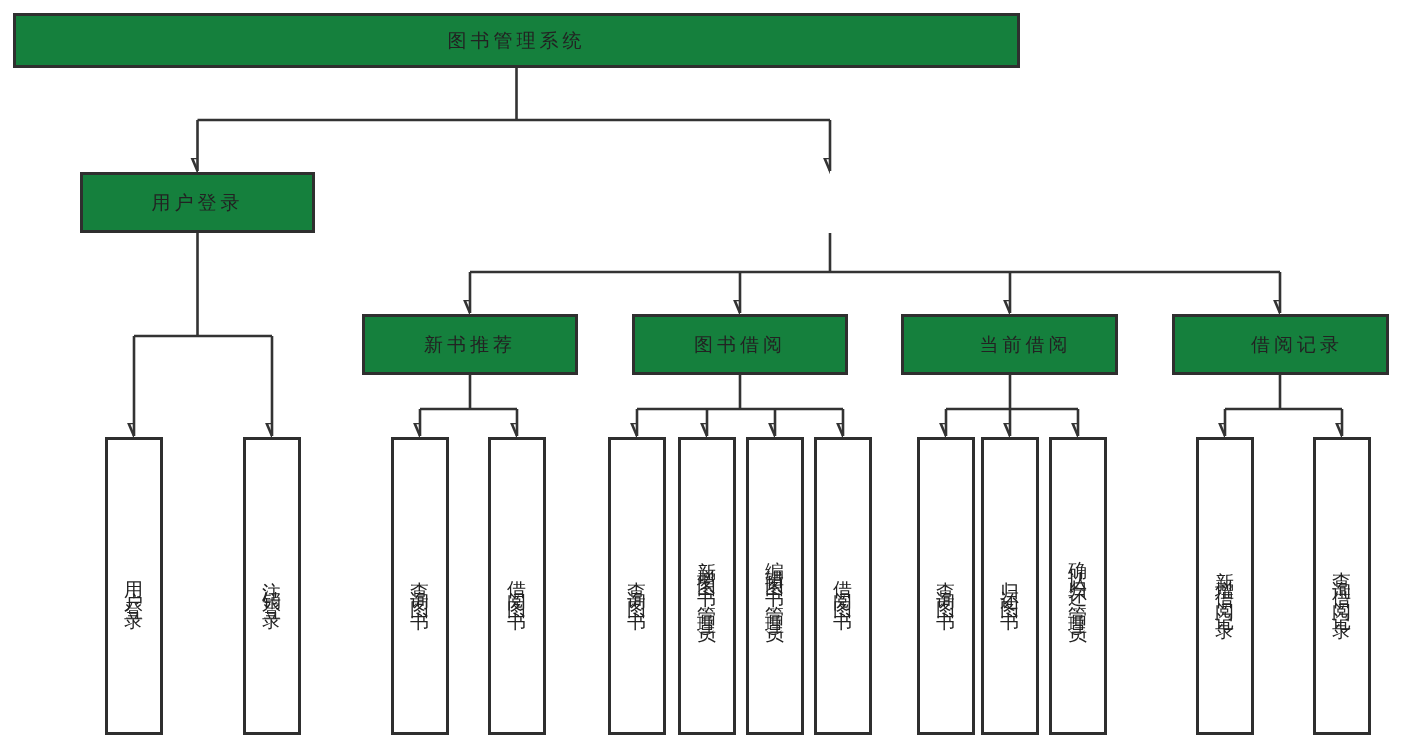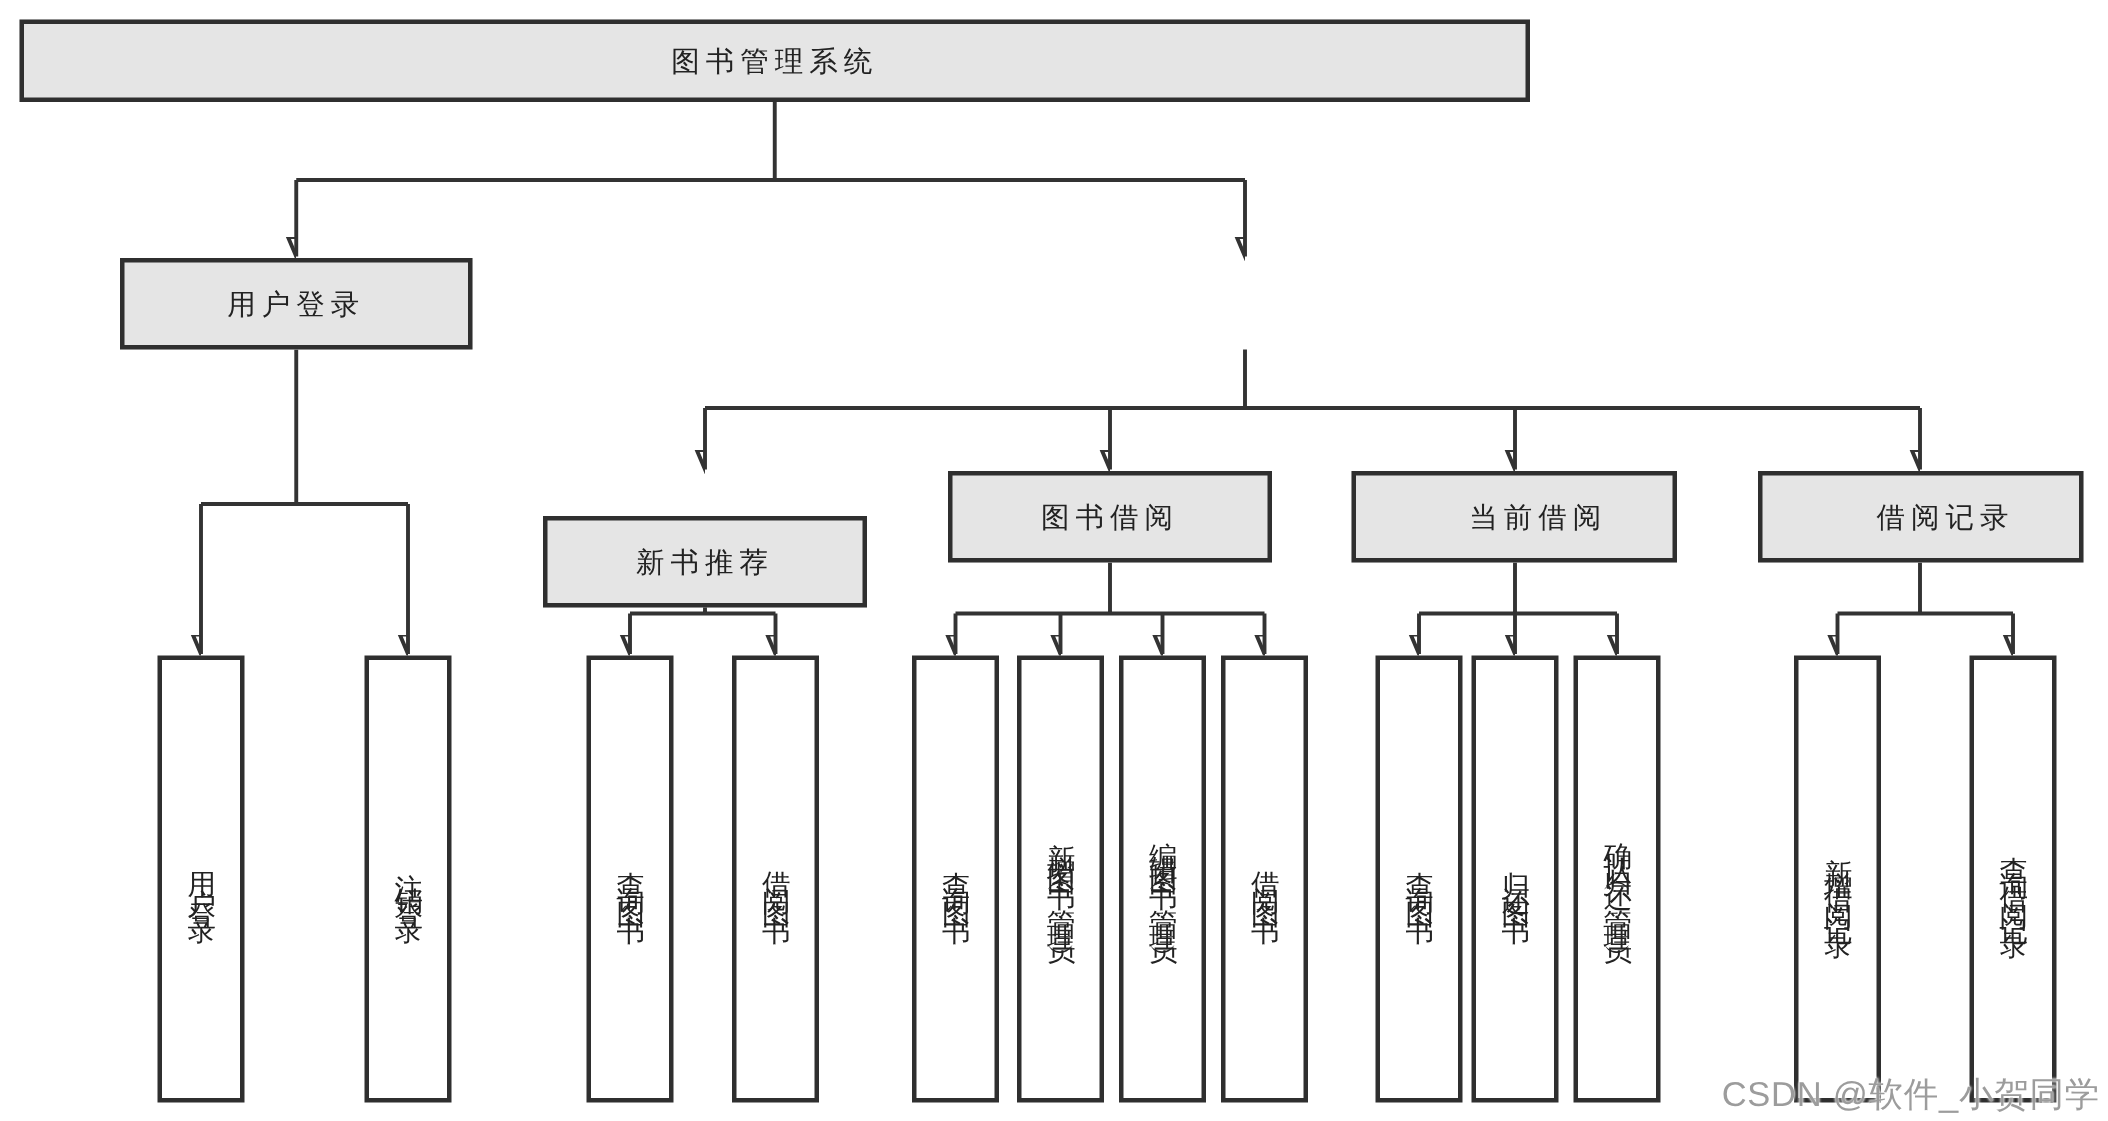--- a/index.html
+++ b/index.html
@@ -24,21 +24,21 @@
   }
   #connectors path {
     stroke: #333333;
     stroke-width: 2.6;
     fill: none;
   }
   .hbox {
     position: absolute;
     box-sizing: border-box;
     border: 3px solid #2f2f2f;
-    background: #e5e5e5;
+    background: #15803d;
     display: flex;
     align-items: center;
     justify-content: center;
     font-size: 19px;
     letter-spacing: 4px;
     color: #222222;
     white-space: nowrap;
   }
   .vbox {
     position: absolute;
@@ -61,21 +61,21 @@
     color: #222222;
     white-space: nowrap;
   }
   .vbox.long .vlabel {
     letter-spacing: 9px;
   }
   
   #root-box   { left: 13px;   top: 13px;  width: 1007px; height: 55px; }
   #l1-a       { left: 80px;   top: 172px; width: 235px;  height: 61px; }
   #l1-b       { left: 712px;  top: 172px; width: 236px;  height: 61px; }
-  #l2-a       { left: 362px;  top: 314px; width: 216px;  height: 61px; margin-top: 30px; }
+  #l2-a       { left: 362px;  top: 314px; width: 216px;  height: 61px; }
   #l2-b       { left: 632px;  top: 314px; width: 216px;  height: 61px; }
   #l2-c       { left: 901px;  top: 314px; width: 217px;  height: 61px; padding-left: 32px; }
   #l2-d       { left: 1172px; top: 314px; width: 217px;  height: 61px; padding-left: 33px; }
   #leaf-1  { left: 105px; }
   #leaf-2  { left: 243px; }
   #leaf-3  { left: 391px; }
   #leaf-4  { left: 488px; }
   #leaf-5  { left: 608px; }
   #leaf-6  { left: 678px; }
   #leaf-7  { left: 746px; }
@@ -201,14 +201,13 @@
     <span class="vlabel">确认归还（管理员）</span>
   </div>
 
   <div class="vbox" id="leaf-12">
     <span class="vlabel">新增借阅记录</span>
   </div>
   <div class="vbox" id="leaf-13">
     <span class="vlabel">查询借阅记录</span>
   </div>
 
-  <div id="watermark">CSDN @软件_小贺同学</div>
 </div>
 
 </body></html>

